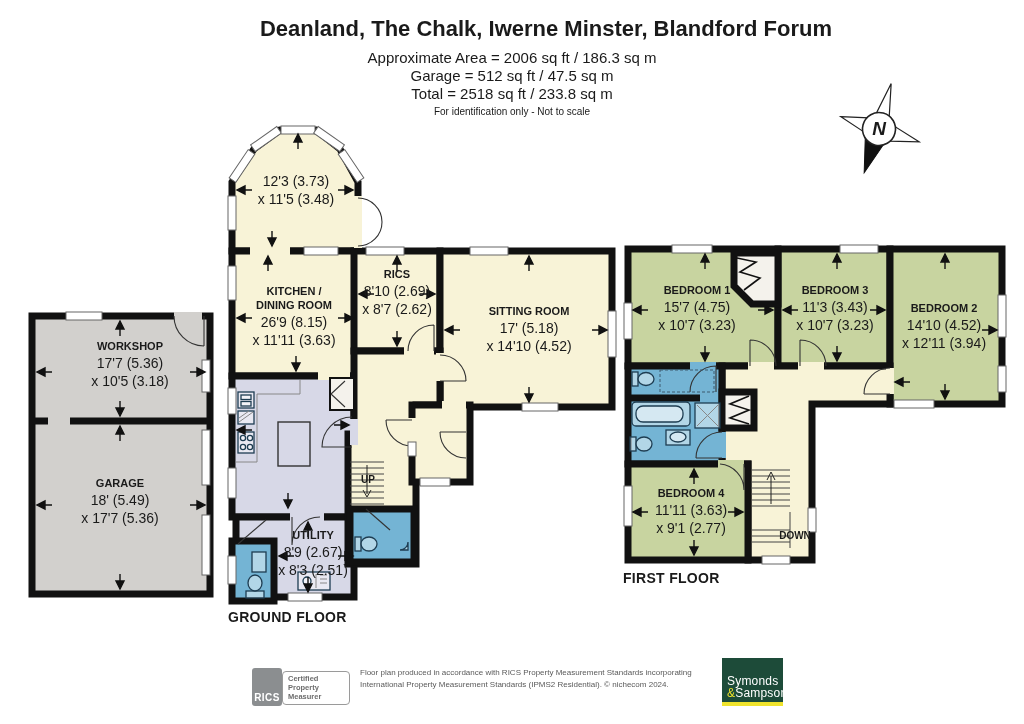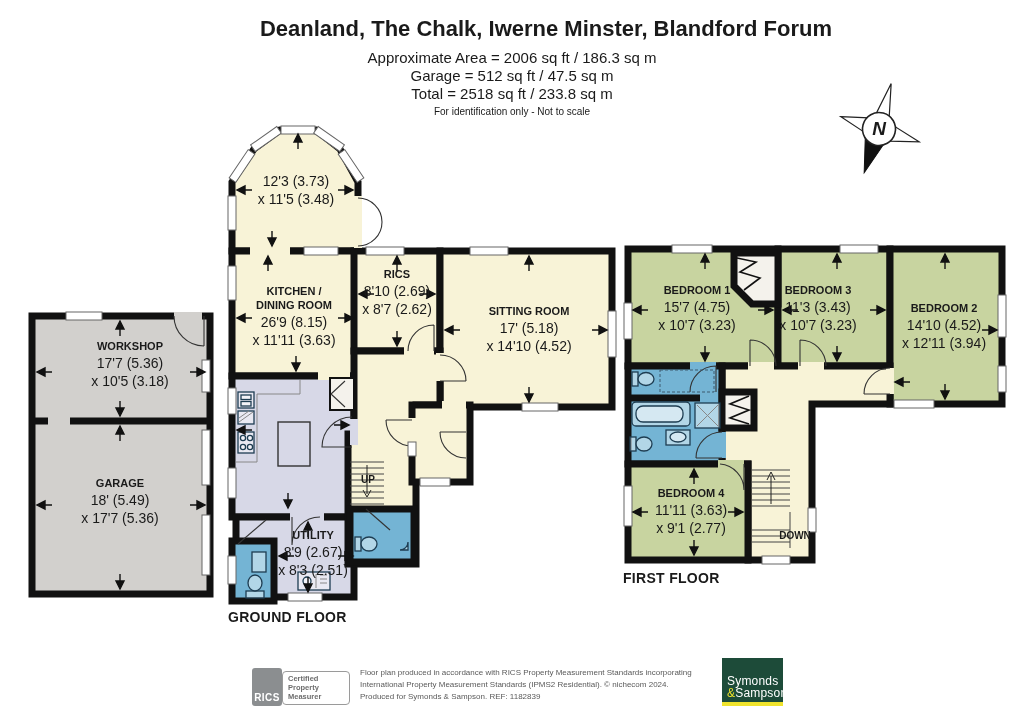--- a/index.html
+++ b/index.html
@@ -335,21 +335,21 @@
   <div class="rd">x 17'7 (5.36)</div>
 </div>
 <div class="lbl stair-label" style="left:368px;top:451px">UP</div>
 <div class="floor-label" style="left:228px;top:609px">GROUND FLOOR</div>
 
 <div class="lbl room-label" style="left:697px;top:309px">
   <div class="rn">BEDROOM 1</div>
   <div class="rd">15'7 (4.75)</div>
   <div class="rd">x 10'7 (3.23)</div>
 </div>
-<div class="lbl room-label" style="left:818px;top:309px">
+<div class="lbl room-label" style="left:835px;top:309px">
   <div class="rn">BEDROOM 3</div>
   <div class="rd">11'3 (3.43)</div>
   <div class="rd">x 10'7 (3.23)</div>
 </div>
 <div class="lbl room-label" style="left:944px;top:327px">
   <div class="rn">BEDROOM 2</div>
   <div class="rd">14'10 (4.52)</div>
   <div class="rd">x 12'11 (3.94)</div>
 </div>
 <div class="lbl room-label" style="left:691px;top:512px">
@@ -362,21 +362,20 @@
 
 <div class="rics-box"></div>
 <div class="rics-name">RICS</div>
 <div class="rics-badge"></div>
 <div class="rics-badge-text">Certified
 Property
 Measurer</div>
 <div class="foot-text">
   <div>Floor plan produced in accordance with RICS Property Measurement Standards incorporating</div>
   <div>International Property Measurement Standards (IPMS2 Residential).   © nichecom 2024.</div>
-  <div>Produced for Symonds &amp; Sampson.   REF: 1182839</div>
 </div>
 <div class="agent-logo"></div>
 <div class="agent-strip"></div>
 <div class="agent-text">
   <div>Symonds</div>
   <div><span class="amp">&amp;</span><span>Sampson</span></div>
 </div>
 
 </div>
 

